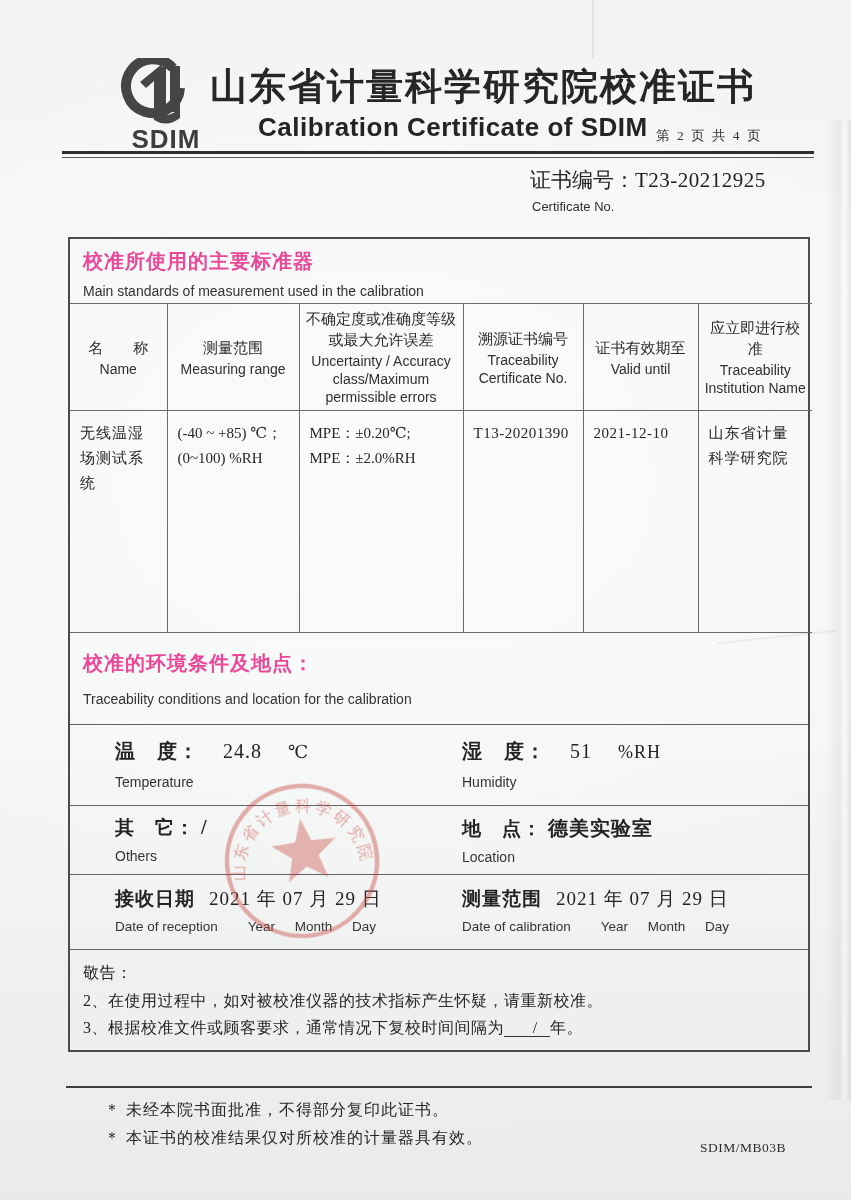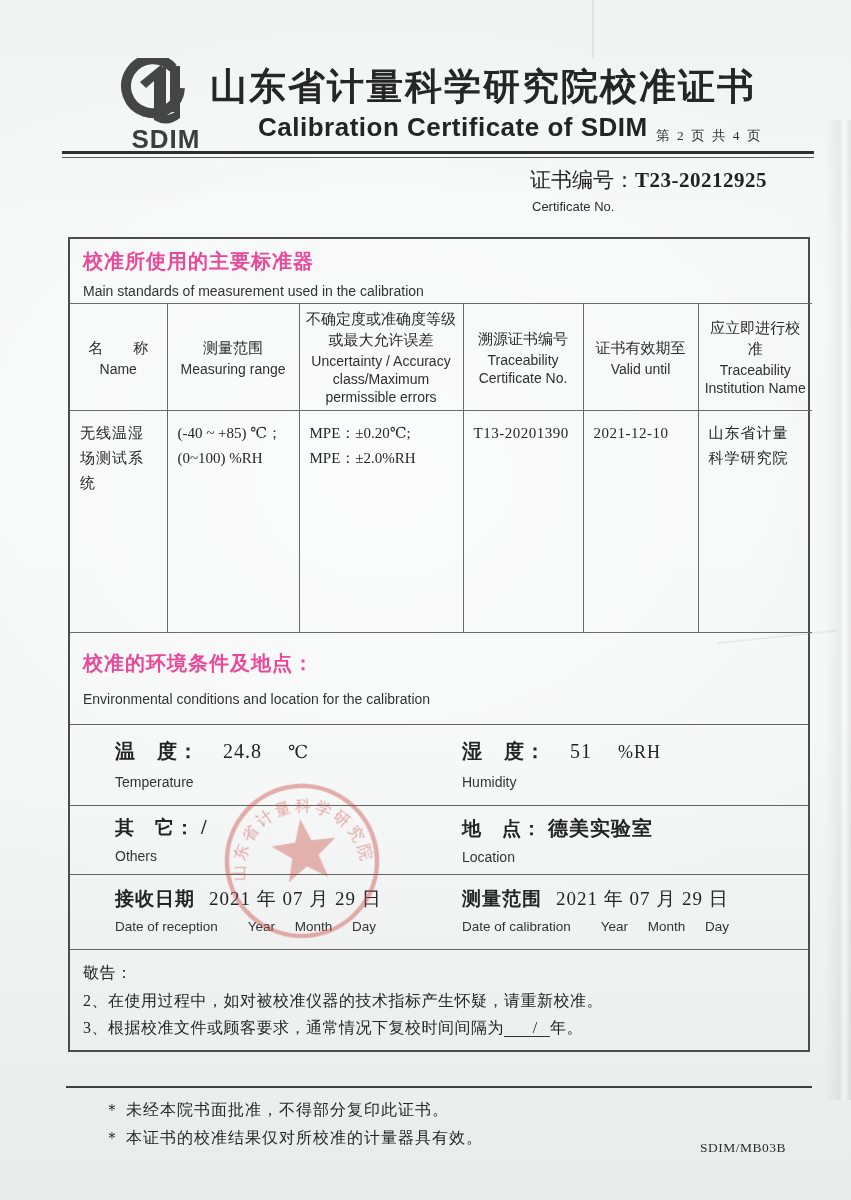--- a/index.html
+++ b/index.html
@@ -32,21 +32,21 @@
     font-family:"Liberation Sans","DejaVu Sans",sans-serif; font-weight:bold;
     font-size:26px; letter-spacing:.5px; color:#242424; white-space:nowrap; }
   .page-info { position:absolute; left:656px; top:127px;
     font-family:"Liberation Serif","DejaVu Serif",serif; font-size:13.5px; letter-spacing:2px; color:#333; white-space:nowrap; }
 
   .double-rule { position:absolute; left:62px; top:151px; width:752px; height:7px;
     border-top:3px solid #2f2f2f; border-bottom:1.5px solid #5a5a5a; }
 
   .certno-line { position:absolute; left:530px; top:166px; white-space:nowrap;
     font-family:"Liberation Serif","DejaVu Serif",serif; font-size:21px; color:#222; }
-  .certno-line .val { font-family:"Liberation Serif","DejaVu Serif",serif; letter-spacing:.5px;font-weight:bold; }
+  .certno-line .val { font-family:"Liberation Serif","DejaVu Serif",serif; letter-spacing:.5px; }
   .certno-en { position:absolute; left:532px; top:199px; font-size:13px; color:#2d2d2d; }
 
   
   .main-box { position:absolute; left:68px; top:237px; width:742px; height:815px;
     border:2px solid #4c4c4c; background:transparent; }
   .sec { border-bottom:1.5px solid #636363; }
   .sec:last-child { border-bottom:none; }
 
   .sec-title-zh { font-family:"Liberation Sans","DejaVu Sans",sans-serif; font-weight:bold;
     font-size:20px; letter-spacing:1px; color:#ec4899; }
@@ -198,21 +198,21 @@
 MPE：±2.0%RH</td>
       <td class="mono-ish">T13-20201390</td>
       <td class="mono-ish">2021-12-10</td>
       <td class="inst-cell">山东省计量科学研究院</td>
     </tr>
   </tbody>
     </table>
 
   <div class="sec env-head">
     <div class="sec-title-zh">校准的环境条件及地点：</div>
-    <div class="sec-title-en">Environmental conditions and location for the calibration</div>
+    <div class="sec-title-en">Traceability conditions and location for the calibration</div>
   </div>
 
   <div class="sec cond-row row-temp">
     <div class="cond-cell cond-left">
       <div class="zh-line"><span>温　度：</span><span class="value">24.8</span><span class="unit">℃</span></div>
       <div class="en-line">Temperature</div>
     </div>
     <div class="cond-cell cond-right">
       <div class="zh-line"><span>湿　度：</span><span class="value">51</span><span class="unit">%RH</span></div>
       <div class="en-line">Humidity</div>

